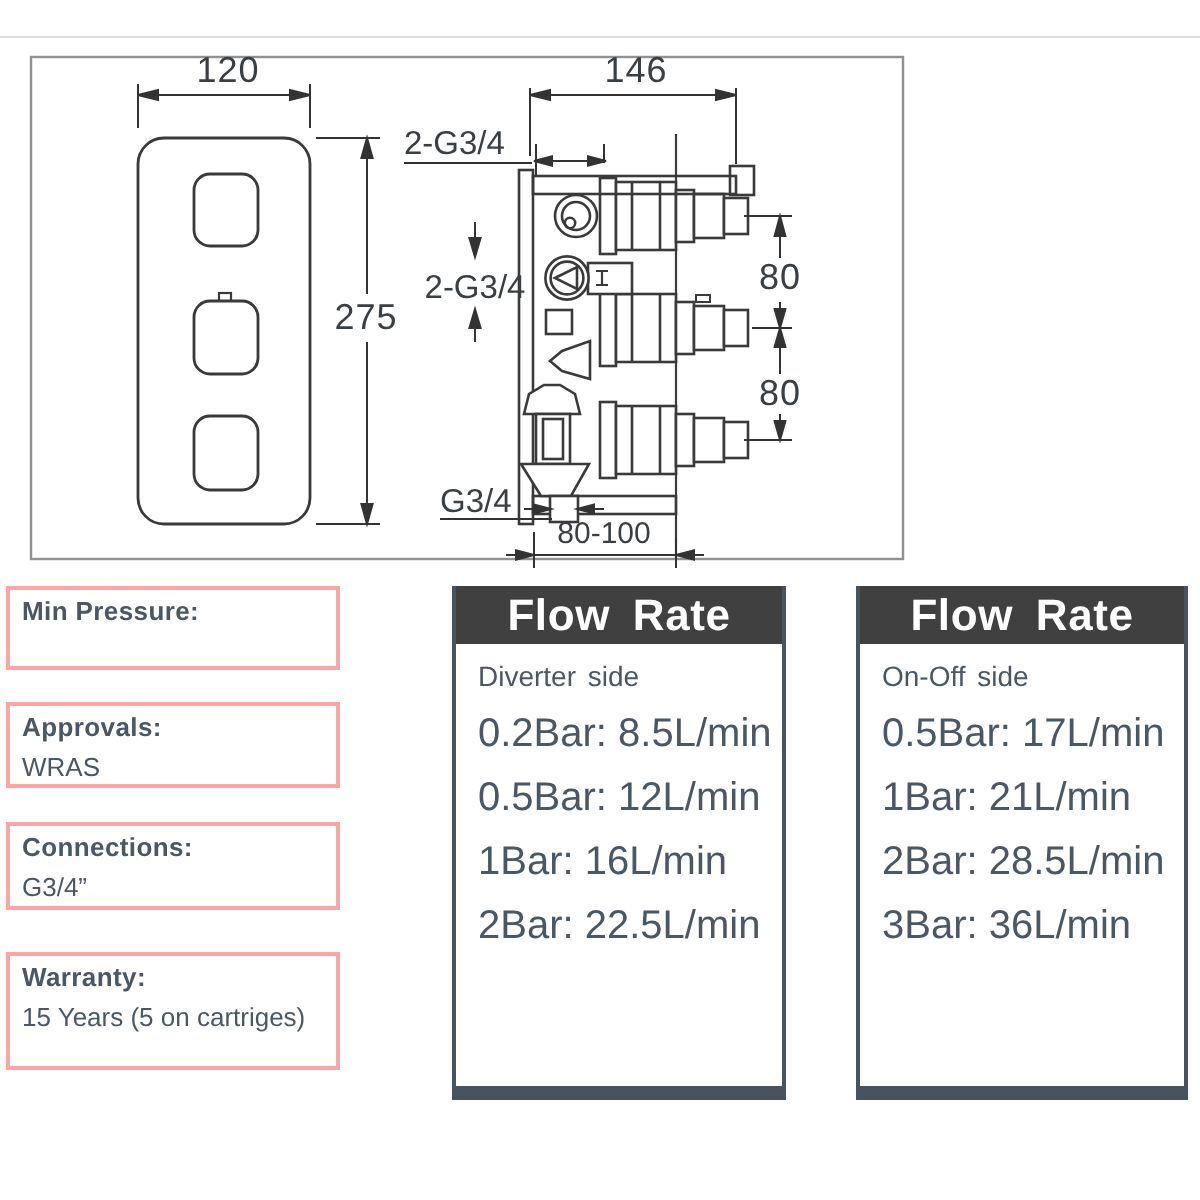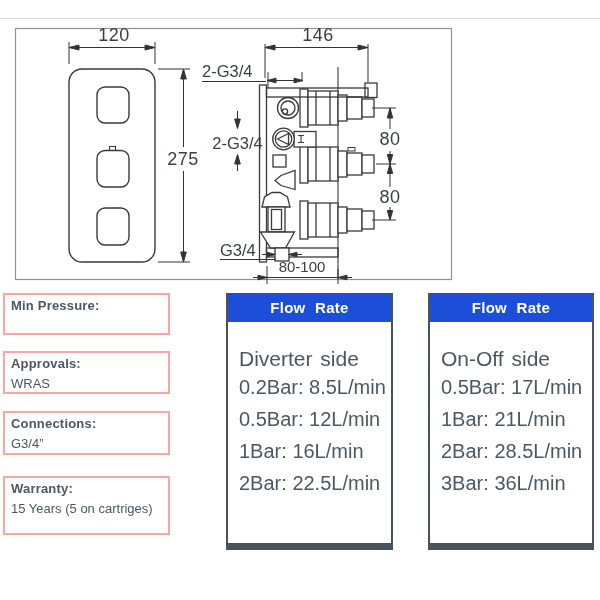--- a/index.html
+++ b/index.html
@@ -22,26 +22,26 @@
   .spec-label{font-weight:bold;font-size:13px;letter-spacing:.2px;}
   .spec-value{font-size:13px;margin-top:5px;}
   
   .flow-table{
     position:absolute;top:293px;width:167px;height:257px;box-sizing:border-box;
     background:#fff;
     border-left:2px solid #47545f;border-right:2px solid #47545f;
     border-bottom:7px solid #47545f;
   }
   .ft-head{
-    background:#1d4ed8;color:#ffffff;font-weight:bold;font-size:15px;
+    background:#404040;color:#ffffff;font-weight:bold;font-size:22px;
     text-align:center;height:29px;line-height:29px;word-spacing:5px;
     letter-spacing:.3px;
   }
   .ft-body{padding:7px 0 0 11px;color:#4b5864;}
-  .ft-sub{font-size:21px;line-height:19px;margin-bottom:10px;word-spacing:2px;margin-top:20px;}
+  .ft-sub{font-size:14px;line-height:19px;margin-bottom:10px;word-spacing:2px;}
   .ft-row{font-size:20px;line-height:18px;margin-bottom:14px;}
 </style>
 </head>
 <body>
 
 <svg id="drawing-svg" width="600" height="300" viewBox="0 0 600 300">
   <defs>
     <g id="cart" stroke="#3a3a3a" stroke-width="1.3" fill="#ffffff">
       <rect x="300" y="-19" width="8" height="38"></rect>
       <rect x="308" y="-17" width="30" height="34"></rect>

